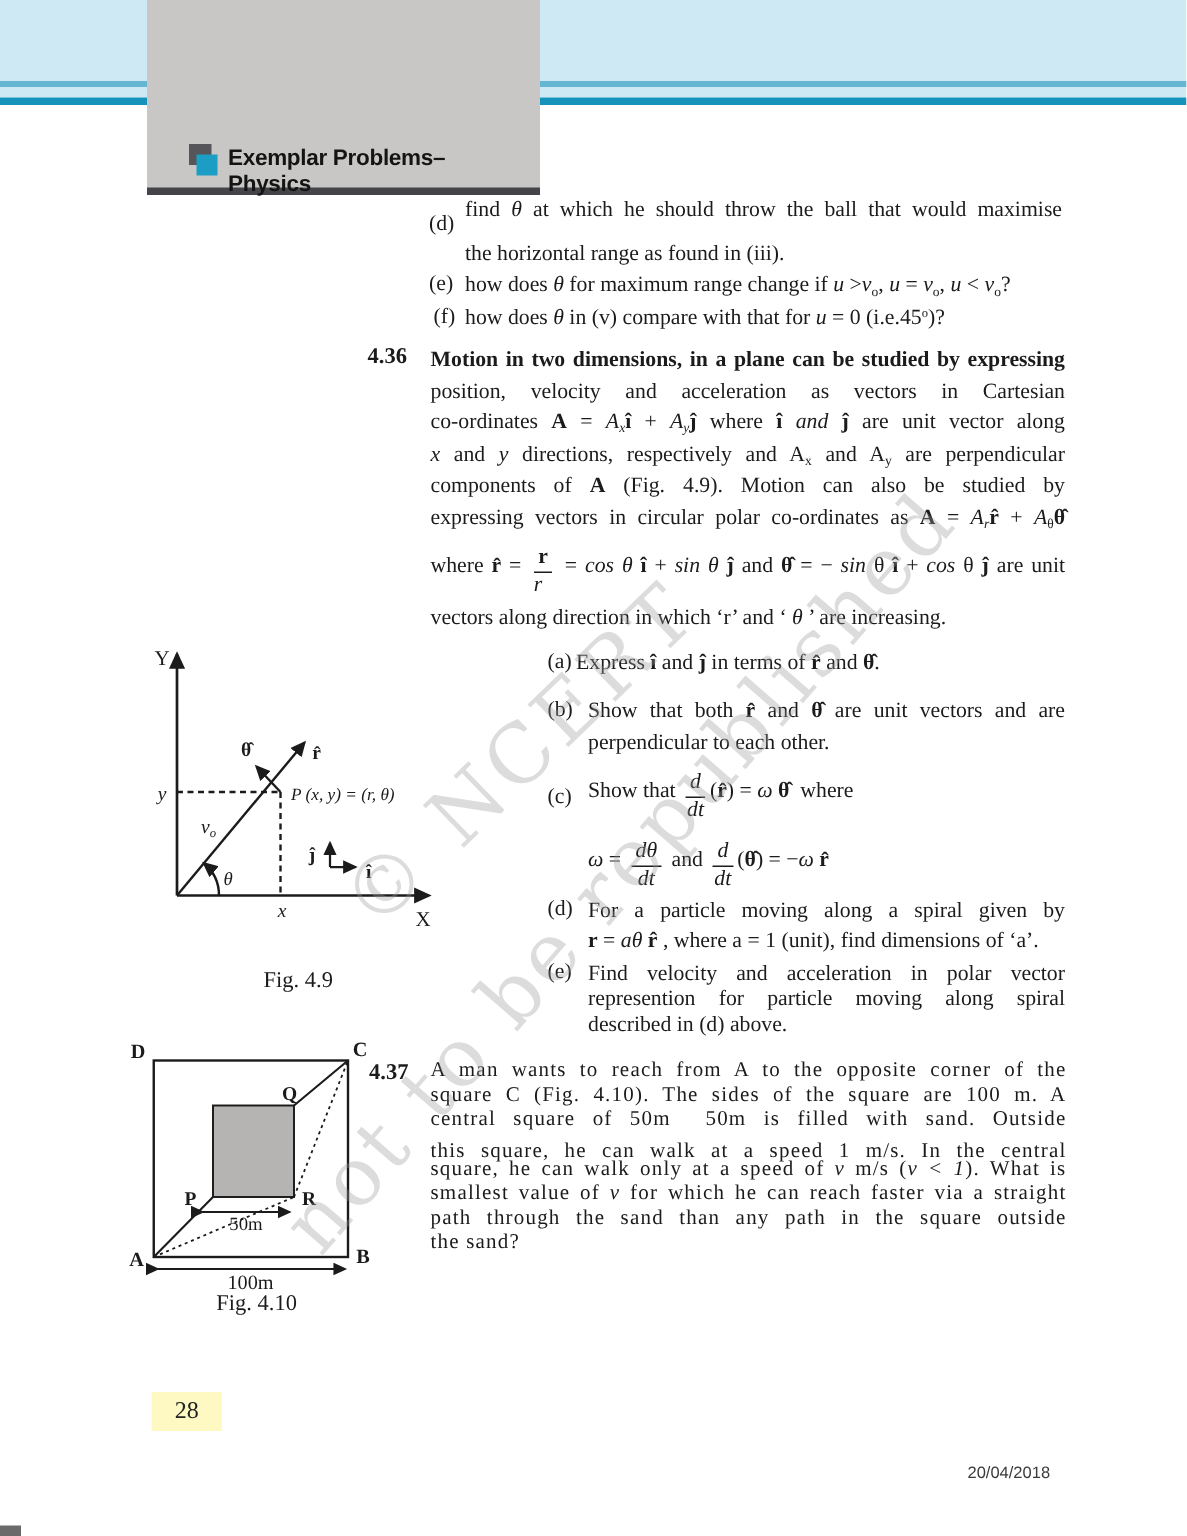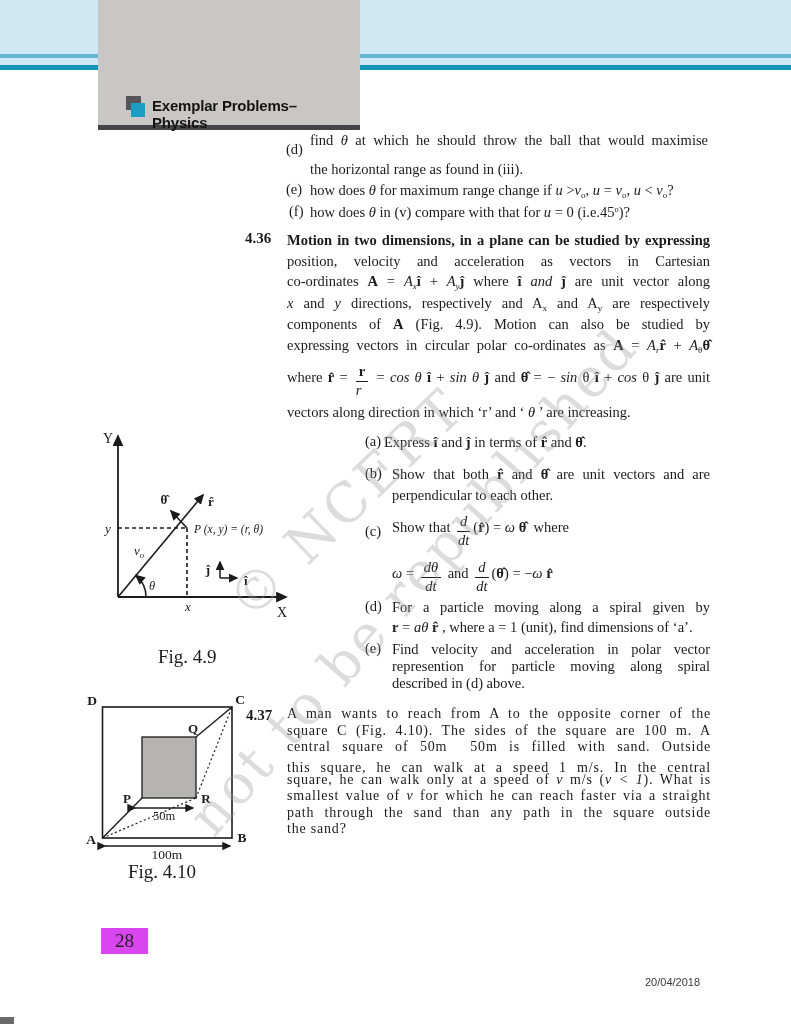--- a/index.html
+++ b/index.html
@@ -30,24 +30,24 @@
   .lbl{font-size:14.5px;}
   .i{font-style:italic;}
   .b{font-weight:bold;}
   .sub{font-size:62%;vertical-align:-0.35em;}
   .subi{font-size:62%;vertical-align:-0.35em;font-style:italic;}
   .sup{font-size:58%;vertical-align:0.55em;}
   .frac{display:inline-block;vertical-align:-0.85em;text-align:center;line-height:1.08;margin:0 3px;}
   .fnum{display:block;border-bottom:1.3px solid #1c1c1c;padding:0 3px 1px;}
   .fden{display:block;padding-top:1px;}
   .q437line{font-size:14px;letter-spacing:0.8px;line-height:1.18;}
-  .figcap{font-size:19px;text-align:left;}
+  .figcap{font-size:15px;text-align:right;}
   
-  .page-box{left:101px;top:928px;width:47px;height:26px;background:#d946ef;
-    display:flex;align-items:center;justify-content:center;font-size:19px;color:#222;}
+  .page-box{left:101px;top:928px;width:47px;height:26px;background:#fef9c3;
+    display:flex;align-items:center;justify-content:center;font-size:16px;color:#222;}
   .date{left:645px;top:976px;font-family:"Liberation Sans",sans-serif;font-size:11px;color:#3a3a3a;}
   .corner-mark{left:0;top:1017px;width:14px;height:7px;background:#6a6a6a;}
   svg text{font-family:"Liberation Serif","DejaVu Serif",serif;fill:#1b1b1b;}
 </style>
 </head>
 <body>
 
 <div class="abs band-light"></div>
 <div class="abs stripe-mid"></div>
 <div class="abs stripe-dark"></div>
@@ -64,21 +64,21 @@
 <div class="abs t" style="left:310px;top:160px;width:398px;"><span>the horizontal range as found in (iii).</span></div>
 <div class="abs lbl" style="left:286px;top:181px;">(e)</div>
 <div class="abs t" style="left:310px;top:181px;width:398px;"><span>how does </span><span class="i">θ</span><span> for maximum range change if </span><span class="i">u</span><span> &gt;</span><span class="i">v</span><span class="sub">o</span><span>, </span><span class="i">u</span><span> = </span><span class="i">v</span><span class="sub">o</span><span>, </span><span class="i">u</span><span> &lt; </span><span class="i">v</span><span class="sub">o</span><span>?</span></div>
 <div class="abs lbl" style="left:289px;top:203px;">(f)</div>
 <div class="abs t" style="left:310px;top:203px;width:398px;"><span>how does </span><span class="i">θ</span><span> in (v) compare with that for </span><span class="i">u</span><span> = 0 (i.e.45</span><span class="sup">o</span><span>)?</span></div>
 
 <div class="abs qnum" style="left:245px;top:230px;">4.36</div>
 <div class="abs t jline" style="left:287px;top:231px;width:423px;font-weight:bold;"><span>Motion in two dimensions, in a plane can be studied by expressing</span></div>
 <div class="abs t jline" style="left:287px;top:252px;width:423px;"><span>position, velocity and acceleration as vectors in Cartesian</span></div>
 <div class="abs t jline" style="left:287px;top:272px;width:423px;"><span>co-ordinates </span><span class="b">A</span><span> = </span><span class="i">A</span><span class="subi">x</span><span class="b">î</span><span> + </span><span class="i">A</span><span class="subi">y</span><span class="b">ĵ</span><span> where </span><span class="b">î</span><span> </span><span class="i">and</span><span> </span><span class="b">ĵ</span><span> are unit vector along</span></div>
-<div class="abs t jline" style="left:287px;top:294px;width:423px;"><span class="i">x</span><span> and </span><span class="i">y</span><span> directions, respectively and A</span><span class="sub">x</span><span> and A</span><span class="sub">y</span><span> are respectively</span></div>
+<div class="abs t jline" style="left:287px;top:294px;width:423px;"><span class="i">x</span><span> and </span><span class="i">y</span><span> directions, respectively and A</span><span class="sub">x</span><span> and A</span><span class="sub">y</span><span> are perpendicular</span></div>
 <div class="abs t jline" style="left:287px;top:315px;width:423px;"><span>components of </span><span class="b">A</span><span> (Fig. 4.9). Motion can also be studied by</span></div>
 <div class="abs t jline" style="left:287px;top:336px;width:423px;font-family:Liberation Serif, serif;"><span>expressing vectors in circular polar co-ordinates as </span><span class="b">A</span><span> = </span><span class="i">A</span><span class="subi">r</span><span class="b">r̂</span><span> + </span><span class="i">A</span><span class="sub">θ</span><span class="b">θ̂</span></div>
 <div class="abs t jline" style="left:287px;top:364px;width:423px;"><span>where </span><span class="b">r̂</span><span> = </span><span class="frac"><span class="fnum"><span class="b">r</span></span><span class="fden"><span class="i">r</span></span></span><span> = </span><span class="i">cos θ</span><span> </span><span class="b">î</span><span> + </span><span class="i">sin θ</span><span> </span><span class="b">ĵ</span><span> and </span><span class="b">θ̂</span><span> = − </span><span class="i">sin</span><span> θ </span><span class="b">î</span><span> + </span><span class="i">cos</span><span> θ </span><span class="b">ĵ</span><span> are unit</span></div>
 <div class="abs t" style="left:287px;top:403px;width:423px;"><span>vectors along direction in which ‘r’ and ‘ </span><span class="i">θ</span><span> ’ are increasing.</span></div>
 
 <div class="abs lbl" style="left:365px;top:433px;">(a)</div>
 <div class="abs t" style="left:384px;top:433px;width:318px;"><span>Express </span><span class="b">î</span><span> and </span><span class="b">ĵ</span><span> in terms of </span><span class="b">r̂</span><span> and </span><span class="b">θ̂</span><span>.</span></div>
 
 <div class="abs lbl" style="left:365px;top:465px;">(b)</div>
 <div class="abs t jline" style="left:392px;top:465px;width:318px;"><span>Show that both </span><span class="b">r̂</span><span> and </span><span class="b">θ̂</span><span> are unit vectors and are</span></div>

